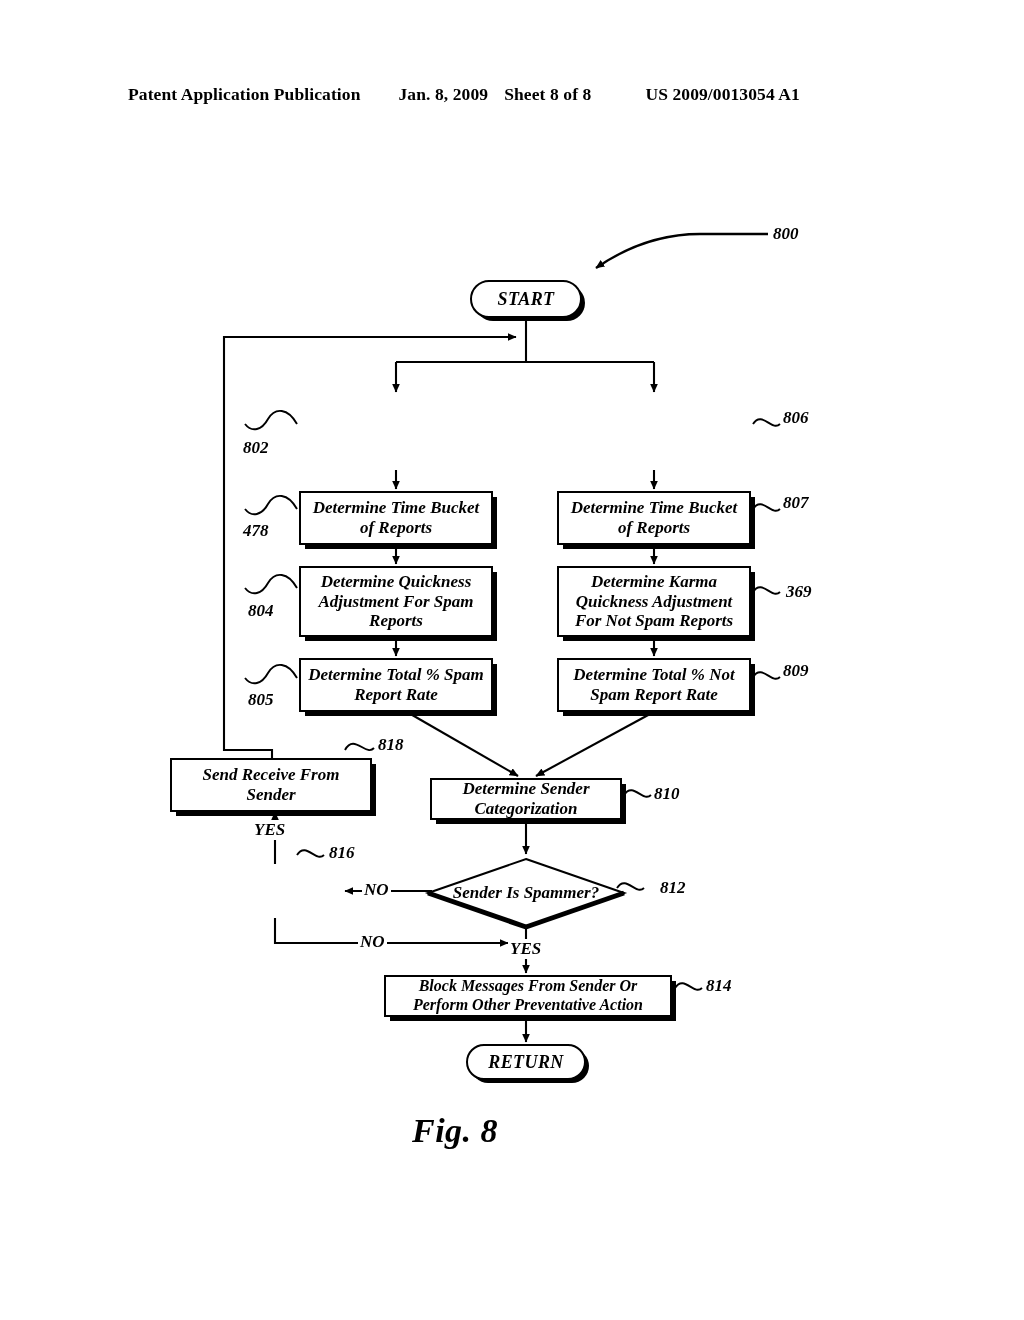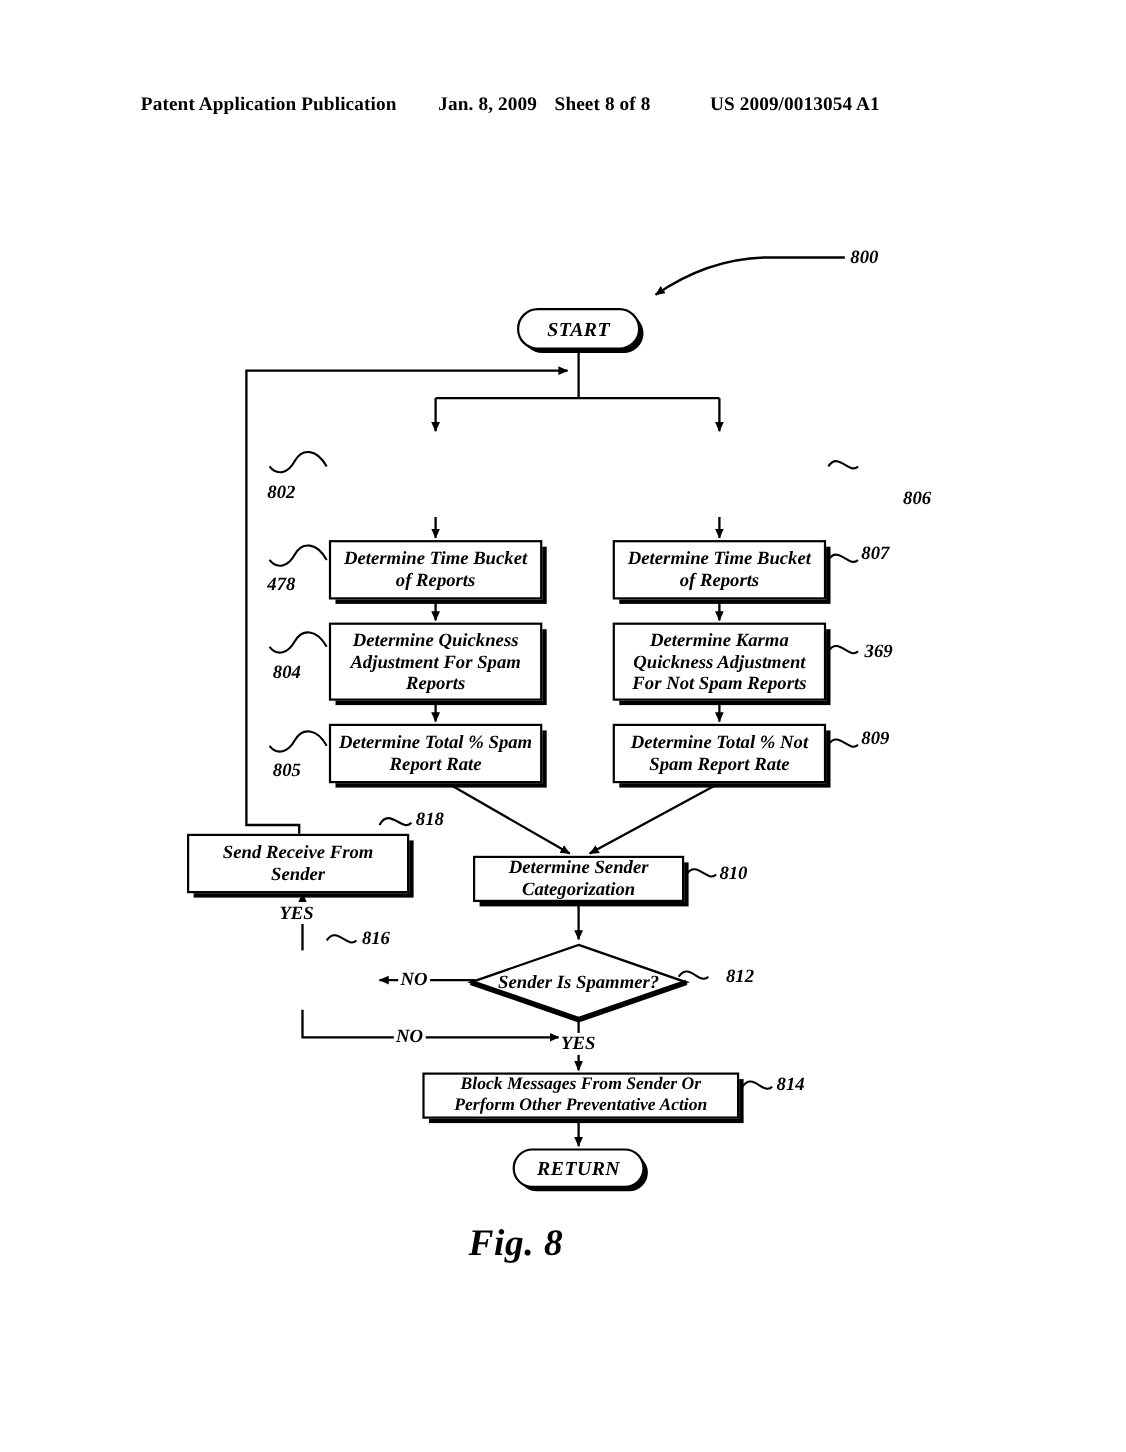--- a/index.html
+++ b/index.html
@@ -135,21 +135,21 @@
     font-style: italic;
     font-weight: bold;
     font-size: 17px;
     padding: 0 2px;
     white-space: nowrap;
   }
 
   
   .fig-caption {
     position: absolute;
-    left: 426px;
+    left: 412px;
     top: 1112px;
     font-family: "Liberation Serif", serif;
     font-style: italic;
     font-weight: bold;
     font-size: 34px;
     letter-spacing: 0.5px;
   }
 </style>
 </head>
 <body>
@@ -303,21 +303,21 @@
   <div class="edgelabel" style="left:358px; top:932px;">NO</div>
   <div class="edgelabel" style="left:508px; top:939px;">YES</div>
 
   <div class="ref" style="left:773px; top:224px;">800</div>
 
   <div class="ref" style="left:243px; top:438px;">802</div>
   <div class="ref" style="left:243px; top:521px;">478</div>
   <div class="ref" style="left:248px; top:601px;">804</div>
   <div class="ref" style="left:248px; top:690px;">805</div>
 
-  <div class="ref" style="left:821px; top:408px;margin-top:35px;">806</div>
+  <div class="ref" style="left:783px; top:408px;">806</div>
   <div class="ref" style="left:783px; top:493px;">807</div>
   <div class="ref" style="left:786px; top:582px;">369</div>
   <div class="ref" style="left:783px; top:661px;">809</div>
 
   <div class="ref" style="left:654px; top:784px;">810</div>
   <div class="ref" style="left:660px; top:878px;">812</div>
   <div class="ref" style="left:706px; top:976px;">814</div>
   <div class="ref" style="left:329px; top:843px;">816</div>
   <div class="ref" style="left:378px; top:735px;">818</div>
 

